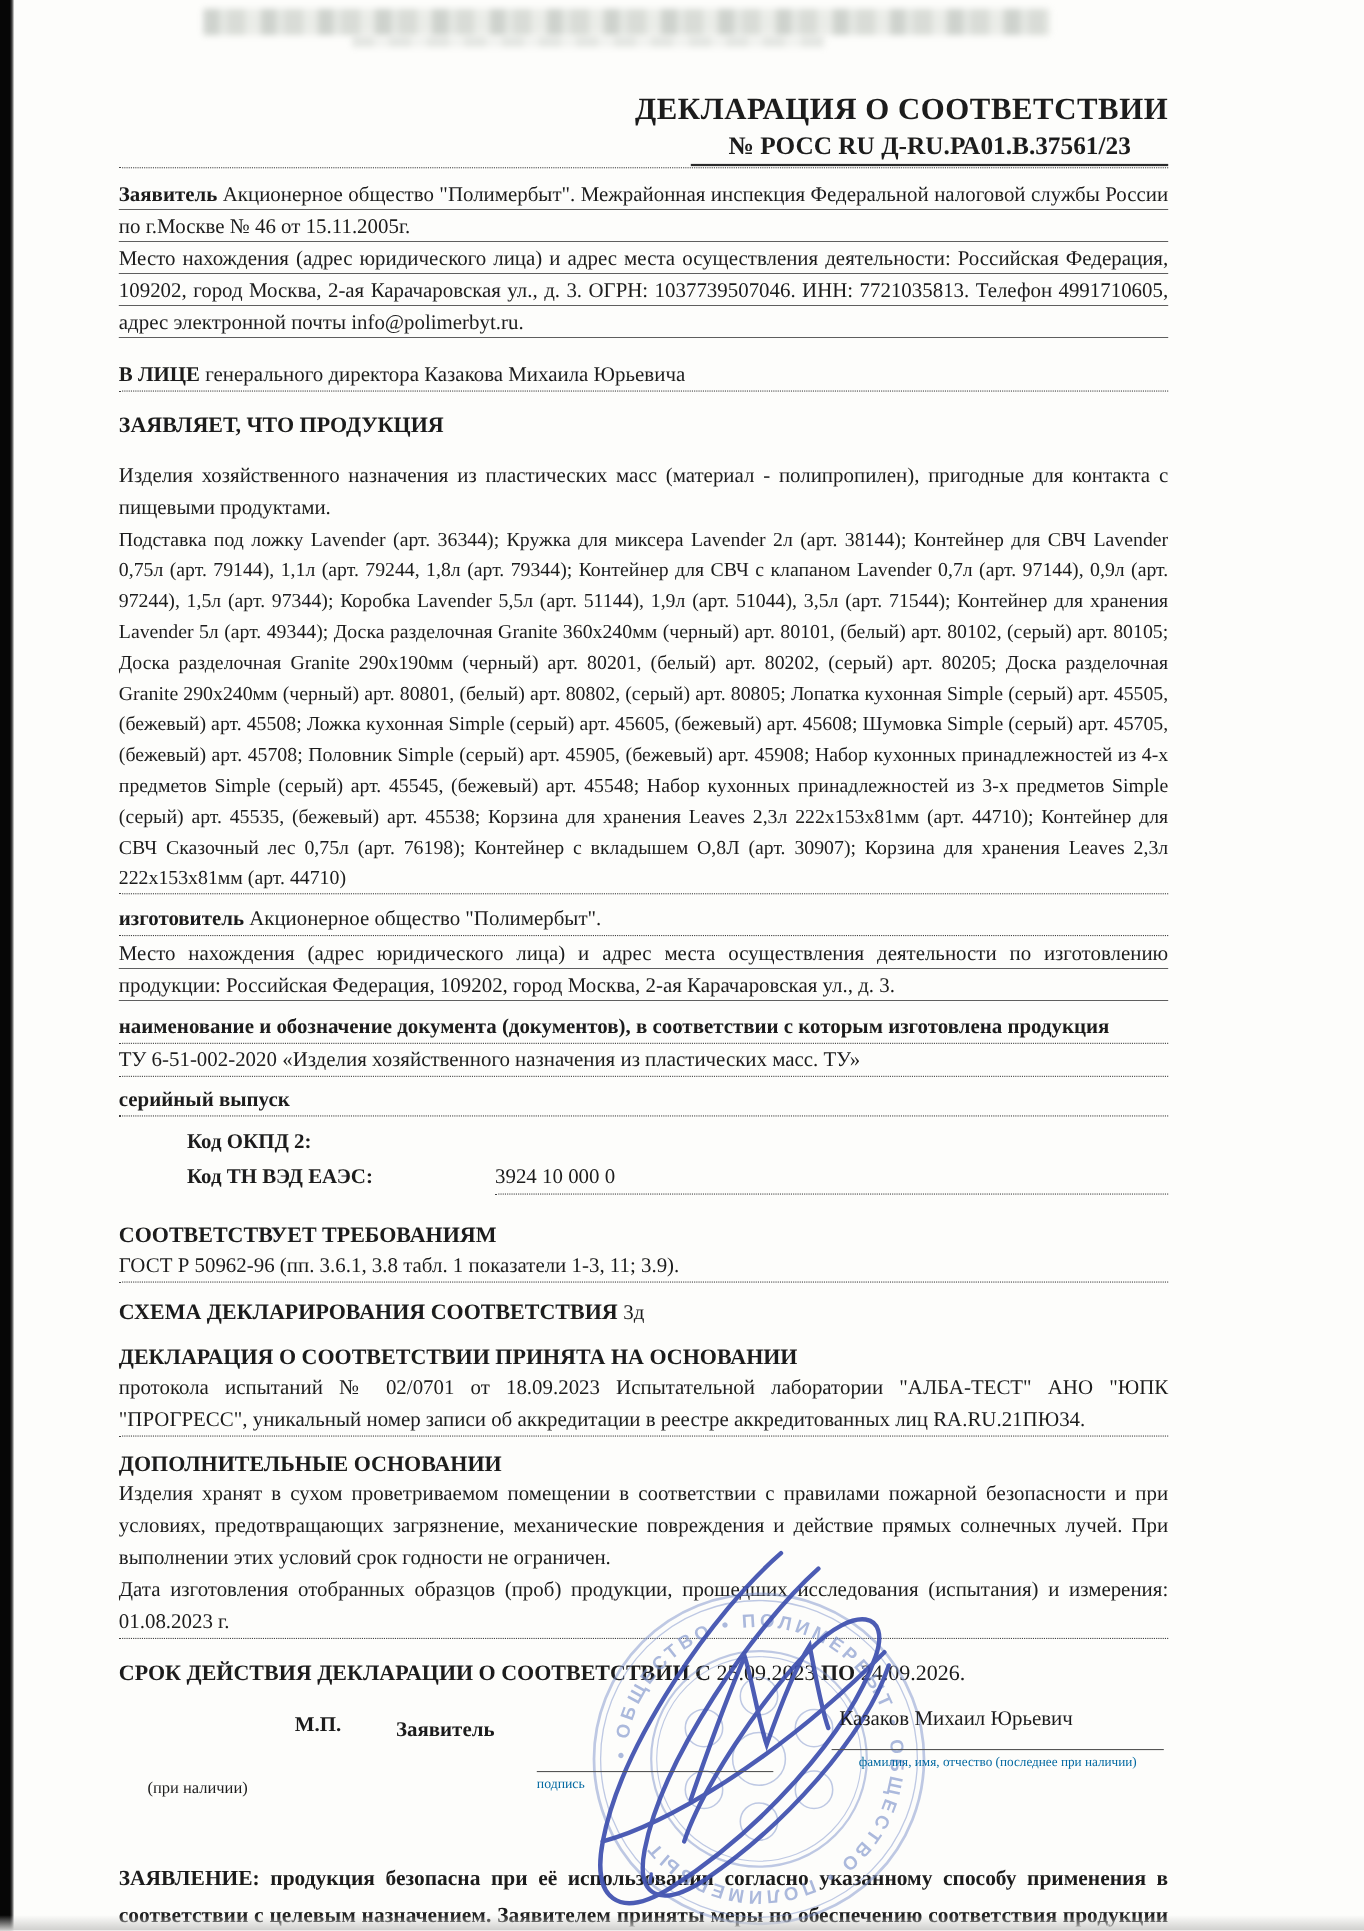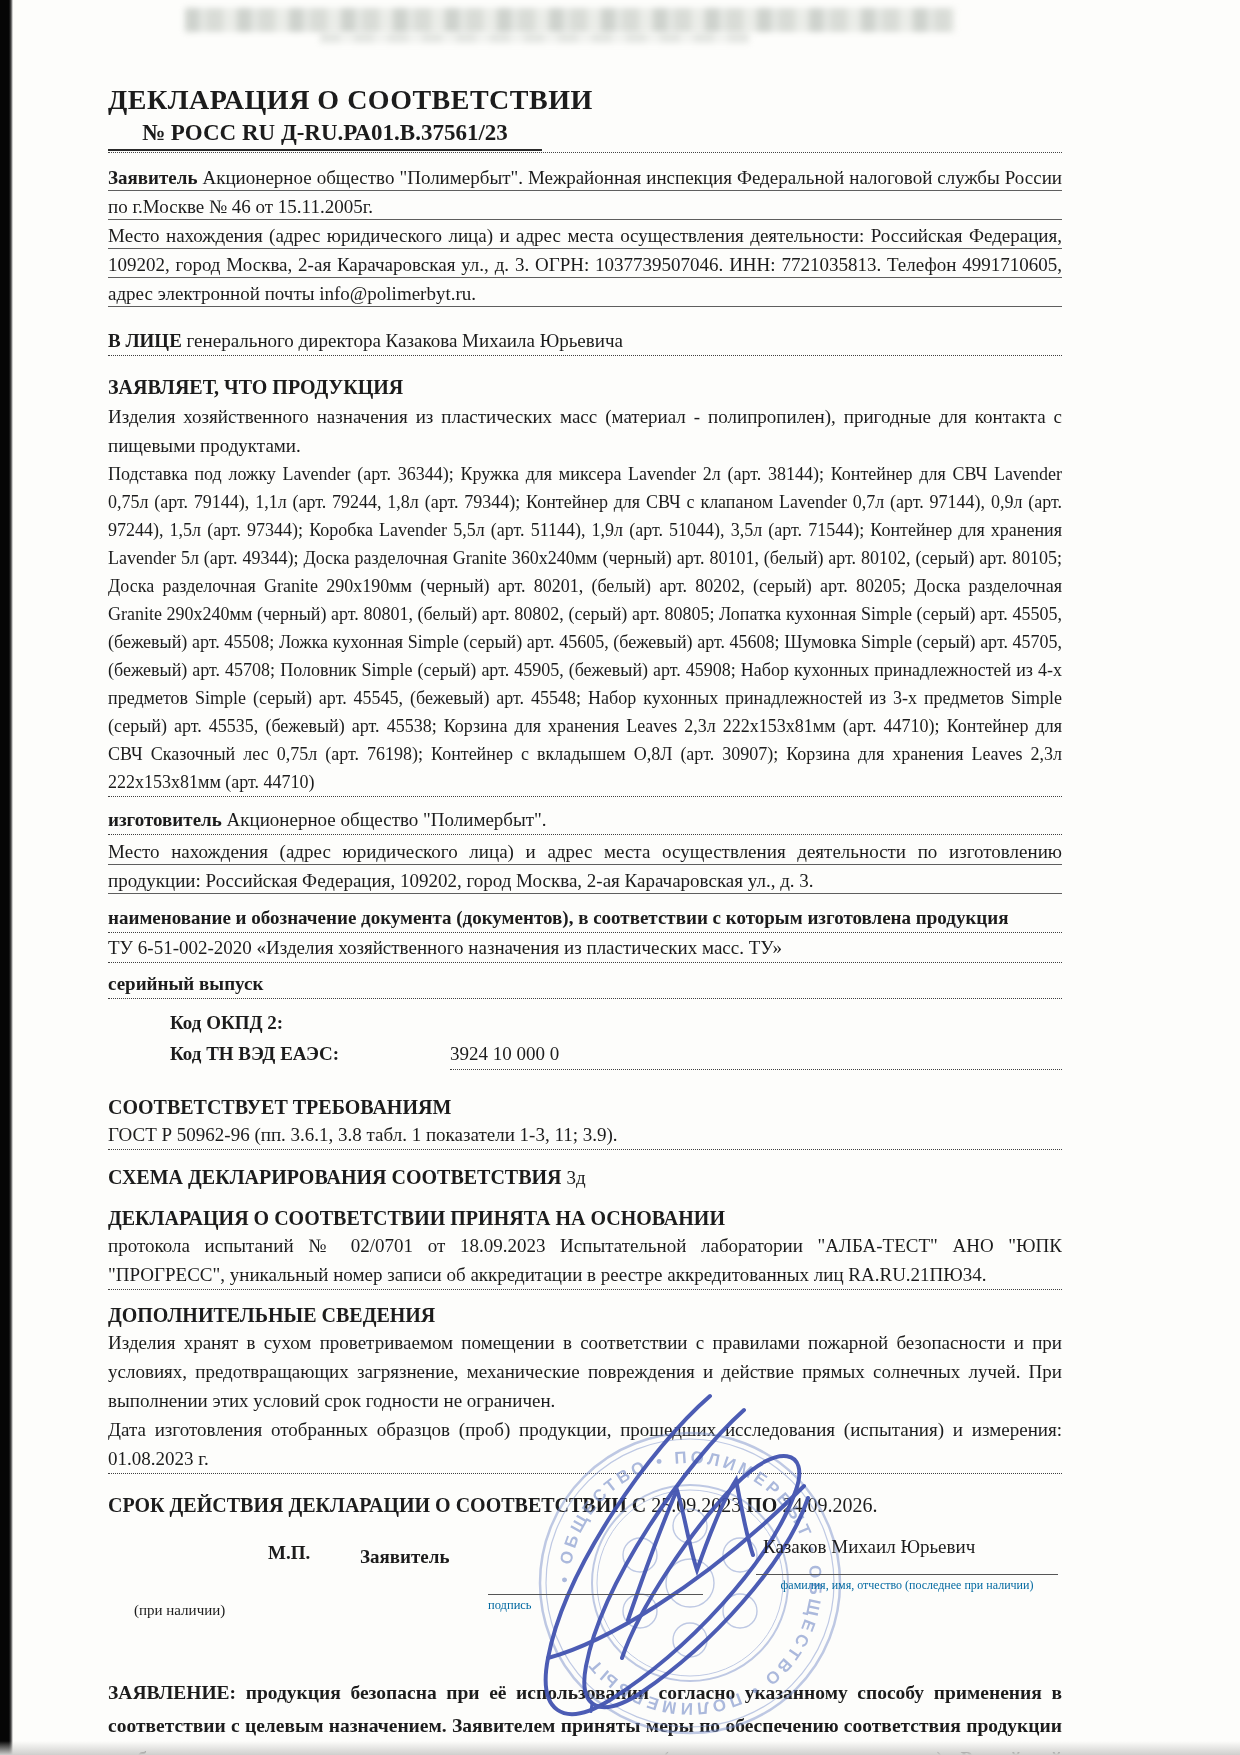--- a/index.html
+++ b/index.html
@@ -5,21 +5,21 @@
   html,body{margin:0;padding:0;background:#e8e8e8;}
   .page{
     position:relative;width:1240px;height:1755px;margin:0 auto;
     background:#fefefdff;background-color:#fdfdfb;
     font-family:"Liberation Serif", serif;color:#1c1c1c;overflow:hidden;
   }
   .content{position:absolute;left:108px;top:0;width:954px;padding-top:84px;}
   .p{font-size:19px;line-height:29px;text-align:justify;margin:0;}
   .bold{font-weight:bold;}
   .h{font-size:20px;font-weight:bold;line-height:26px;margin:0;text-align:left;}
-  .center{text-align:left;}
+  .center{text-align:right;}
   
   .u{border-bottom:1.4px dotted #3f3f3f;}
   
   .ruled{
     background-image:repeating-linear-gradient(
       to bottom,
       transparent 0px, transparent 27px,
       rgba(55,55,55,.8) 27px, rgba(55,55,55,.8) 28px,
       transparent 28px, transparent 29px);
   }
@@ -64,21 +64,21 @@
     <p class="docnum center"><span class="nm">№ РОСС RU Д-RU.РА01.В.37561/23</span></p>
     <div class="dotline"></div>
 
     <p class="p ruled" style="margin-top:10px"><span class="bold">Заявитель</span><span> Акционерное общество "Полимербыт". Межрайонная инспекция Федеральной налоговой службы России по г.Москве № 46 от 15.11.2005г.</span></p>
 
     <p class="p ruled">Место нахождения (адрес юридического лица) и адрес места осуществления деятельности: Российская Федерация, 109202, город Москва, 2-ая Карачаровская ул., д. 3. ОГРН: 1037739507046. ИНН: 7721035813. Телефон 4991710605, адрес электронной почты info@polimerbyt.ru.</p>
 
     <p class="p u" style="margin-top:18px"><span class="bold">В ЛИЦЕ</span><span> генерального директора Казакова Михаила Юрьевича</span></p>
 
     <p class="h" style="margin-top:18px">ЗАЯВЛЯЕТ, ЧТО ПРОДУКЦИЯ</p>
-    <p class="p" style="margin-top:2px">Изделия хозяйственного назначения из пластических масс (материал - полипропилен), пригодные для контакта с пищевыми продуктами.</p>
+    <p class="p" style="margin-top:18px">Изделия хозяйственного назначения из пластических масс (материал - полипропилен), пригодные для контакта с пищевыми продуктами.</p>
     <p class="p products u">Подставка под ложку Lavender (арт. 36344); Кружка для миксера Lavender 2л (арт. 38144); Контейнер для СВЧ Lavender 0,75л (арт. 79144), 1,1л (арт. 79244, 1,8л (арт. 79344); Контейнер для СВЧ с клапаном Lavender 0,7л (арт. 97144), 0,9л (арт. 97244), 1,5л (арт. 97344); Коробка Lavender 5,5л (арт. 51144), 1,9л (арт. 51044), 3,5л (арт. 71544); Контейнер для хранения Lavender 5л (арт. 49344); Доска разделочная Granite 360х240мм (черный) арт. 80101, (белый) арт. 80102, (серый) арт. 80105; Доска разделочная Granite 290х190мм (черный) арт. 80201, (белый) арт. 80202, (серый) арт. 80205; Доска разделочная Granite 290х240мм (черный) арт. 80801, (белый) арт. 80802, (серый) арт. 80805; Лопатка кухонная Simple (серый) арт. 45505, (бежевый) арт. 45508; Ложка кухонная Simple (серый) арт. 45605, (бежевый) арт. 45608; Шумовка Simple (серый) арт. 45705, (бежевый) арт. 45708; Половник Simple (серый) арт. 45905, (бежевый) арт. 45908; Набор кухонных принадлежностей из 4-х предметов Simple (серый) арт. 45545, (бежевый) арт. 45548; Набор кухонных принадлежностей из 3-х предметов Simple (серый) арт. 45535, (бежевый) арт. 45538; Корзина для хранения Leaves 2,3л 222х153х81мм (арт. 44710); Контейнер для СВЧ Сказочный лес 0,75л (арт. 76198); Контейнер с вкладышем О,8Л (арт. 30907); Корзина для хранения Leaves 2,3л 222х153х81мм (арт. 44710)</p>
 
     <p class="p u" style="margin-top:8px"><span class="bold">изготовитель</span><span> Акционерное общество "Полимербыт".</span></p>
 
     <p class="p ruled" style="margin-top:2px">Место нахождения (адрес юридического лица) и адрес места осуществления деятельности по изготовлению продукции: Российская Федерация, 109202, город Москва, 2-ая Карачаровская ул., д. 3.</p>
 
     <p class="p bold u" style="margin-top:8px">наименование и обозначение документа (документов), в соответствии с которым изготовлена продукция</p>
     <p class="p u">ТУ 6-51-002-2020 «Изделия хозяйственного назначения из пластических масс. ТУ»</p>
 
     <p class="p bold u" style="margin-top:6px">серийный выпуск</p>
@@ -92,21 +92,21 @@
     </div>
 
     <p class="h" style="margin-top:24px">СООТВЕТСТВУЕТ ТРЕБОВАНИЯМ</p>
     <p class="p u">ГОСТ Р 50962-96 (пп. 3.6.1, 3.8 табл. 1 показатели 1-3, 11; 3.9).</p>
 
     <p class="h" style="margin-top:14px"><span>СХЕМА ДЕКЛАРИРОВАНИЯ СООТВЕТСТВИЯ</span> <span style="font-weight:normal;font-size:19px">3д</span></p>
 
     <p class="h" style="margin-top:14px">ДЕКЛАРАЦИЯ О СООТВЕТСТВИИ ПРИНЯТА НА ОСНОВАНИИ</p>
     <p class="p u">протокола испытаний № 02/0701 от 18.09.2023 Испытательной лаборатории "АЛБА-ТЕСТ" АНО "ЮПК "ПРОГРЕСС", уникальный номер записи об аккредитации в реестре аккредитованных лиц RA.RU.21ПЮ34.</p>
 
-    <p class="h" style="margin-top:12px">ДОПОЛНИТЕЛЬНЫЕ СВЕДЕНИЯ</p>
+    <p class="h" style="margin-top:12px">ДОПОЛНИТЕЛЬНЫЕ ОСНОВАНИИ</p>
     <p class="p">Изделия хранят в сухом проветриваемом помещении в соответствии с правилами пожарной безопасности и при условиях, предотвращающих загрязнение, механические повреждения и действие прямых солнечных лучей. При выполнении этих условий срок годности не ограничен.</p>
     <p class="p u">Дата изготовления отобранных образцов (проб) продукции, прошедших исследования (испытания) и измерения: 01.08.2023 г.</p>
 
     <p class="validity"><span class="bold">СРОК ДЕЙСТВИЯ ДЕКЛАРАЦИИ О СООТВЕТСТВИИ С</span><span> 25.09.2023 </span><span class="bold">ПО</span><span> 24.09.2026.</span></p>
 
     <div class="sigblock">
 
       <svg class="stampsvg" viewBox="0 0 440 470">
         <defs>
           <path id="ringpath" d="M230,225 m-120,0 a120,120 0 1,1 240,0 a120,120 0 1,1 -240,0"></path>

